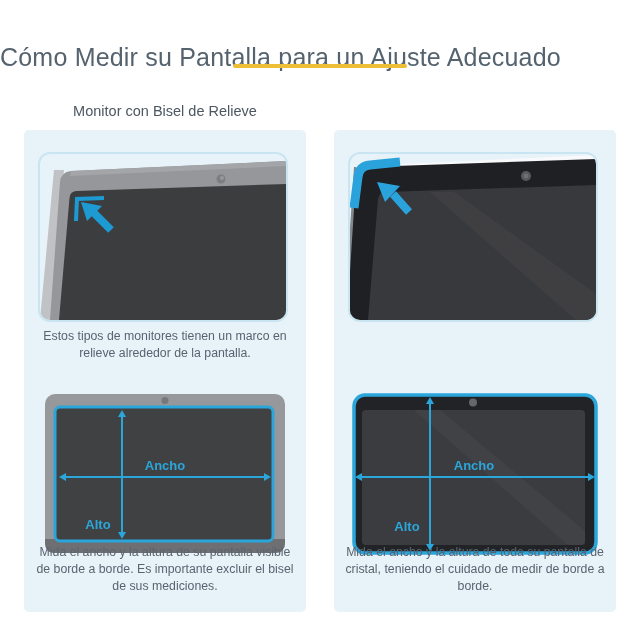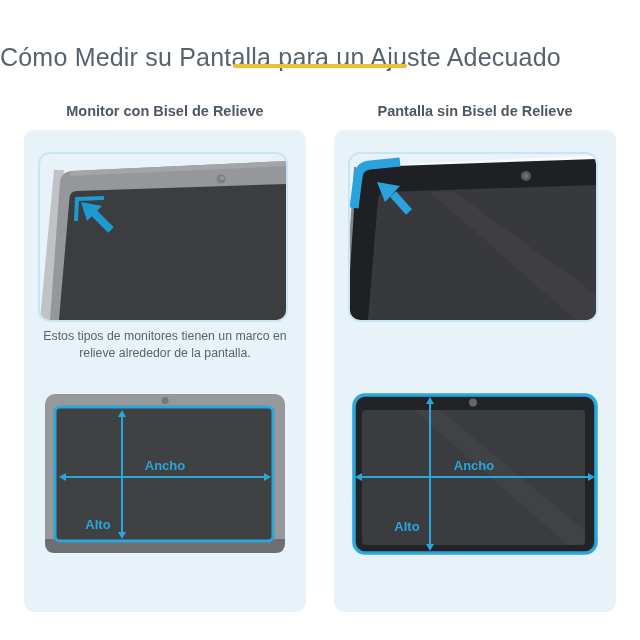--- a/index.html
+++ b/index.html
@@ -3,24 +3,24 @@
 <meta charset="utf-8">
 <style>
   html,body{margin:0;padding:0;background:#ffffff;}
   #page{position:relative;width:640px;height:640px;background:#ffffff;overflow:hidden;
         font-family:"Liberation Sans","DejaVu Sans",sans-serif;}
   .title{position:absolute;top:26px;left:0;width:640px;text-align:left;
          font-size:25px;font-weight:400;color:#55636f;letter-spacing:.2px;}
   .title-underline{position:absolute;top:64px;left:233px;width:174px;height:4px;
          background:#ecbf37;border-radius:2px;}
   .col-header{position:absolute;top:103px;width:282px;text-align:center;
-         font-size:14.5px;font-weight:700;color:#4c5762;}
+         font-size:14.5px;font-weight:400;color:#4c5762;}
   .col-header.left{left:24px;} .col-header.right{left:334px;}
   .panel{position:absolute;top:130px;width:282px;height:482px;background:#e8f2f9;
-         border-radius:10px;}
+         border-radius:5px;}
   .panel.left{left:24px;} .panel.right{left:334px;}
   .illo-box{position:absolute;top:22px;left:14px;width:250px;height:170px;
          border:2px solid #c9e5f2;border-radius:12px;overflow:hidden;box-sizing:border-box;}
   .illo-box svg{display:block;}
   .caption{position:absolute;left:11px;width:260px;margin:0;text-align:center;
          font-size:12.3px;line-height:1.38;color:#5a6470;}
   .cap1{top:198px;} .cap2{top:414px;}
   .measure-illo{position:absolute;top:263px;}
   .panel.left  .measure-illo{left:19px;width:244px;height:162px;}
   .panel.right .measure-illo{left:18px;width:246px;height:162px;}
@@ -29,21 +29,20 @@
 </style>
 </head>
 <body>
 
 <div id="page">
 
   <h1 class="title">Cómo Medir su Pantalla para un Ajuste Adecuado</h1>
   <div class="title-underline"></div>
 
   <div class="col-header left">Monitor con Bisel de Relieve</div>
-  <div class="col-header right">Pantalla sin Bisel de Relieve</div>
 
   <section class="panel left">
 
     <div class="illo-box">
       <svg width="246" height="166" viewBox="0 0 246 166">
 
         <polygon points="14,16 24,16 12,166 0,166" fill="#c0c2c5"></polygon>
 
         <path d="M246,7 L31,17 Q21,18 20,28 L10,166 L246,166 Z" fill="#95979a"></path>
         <polygon points="31,17 246,7 246,12 30,22" fill="#a3a5a8"></polygon>
@@ -81,20 +80,21 @@
         <g>
           <line x1="79" y1="23" x2="79" y2="140" stroke="#2aa6db" stroke-width="2"></line>
           <polygon points="79,17 75,24 83,24" fill="#2aa6db"></polygon>
           <polygon points="79,146 75,139 83,139" fill="#2aa6db"></polygon>
         </g>
         <text x="122" y="77" text-anchor="middle">Ancho</text>
         <text x="55" y="136" text-anchor="middle">Alto</text>
       </svg>
     </div>
 
+    <p class="caption cap2">Mida el ancho y la altura de su pantalla visible de borde a borde. Es importante excluir el bisel de sus mediciones.</p>
   </section>
 
   <section class="panel right">
 
     <div class="illo-box">
       <svg width="246" height="166" viewBox="0 0 246 166">
 
         <polygon points="4,13 12,13 1,166 -6,166" fill="#84868a"></polygon>
 
         <polygon points="6,12 246,1 246,6 7,17" fill="#f7f9fa"></polygon>
@@ -133,15 +133,16 @@
         <g>
           <line x1="78" y1="10" x2="78" y2="152" stroke="#2aa6db" stroke-width="2"></line>
           <polygon points="78,4 74,11 82,11" fill="#2aa6db"></polygon>
           <polygon points="78,158 74,151 82,151" fill="#2aa6db"></polygon>
         </g>
         <text x="122" y="77" text-anchor="middle">Ancho</text>
         <text x="55" y="138" text-anchor="middle">Alto</text>
       </svg>
     </div>
 
+    <p class="caption cap2">Mida el ancho y la altura de toda su pantalla de cristal, teniendo el cuidado de medir de borde a borde.</p>
   </section>
 
 </div>
 
 </body></html>

